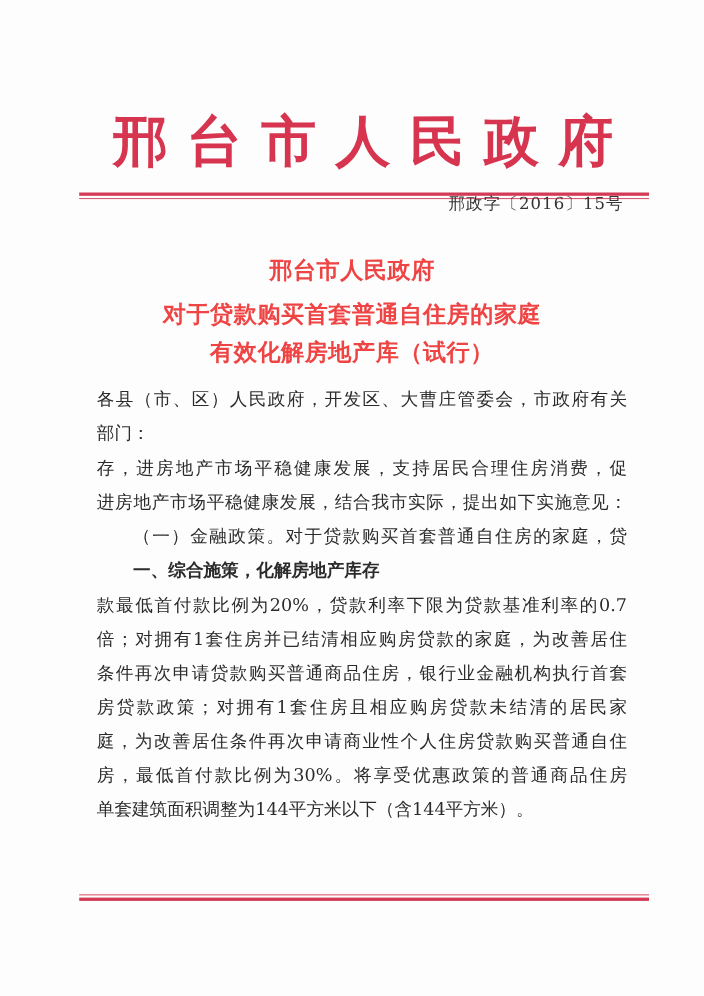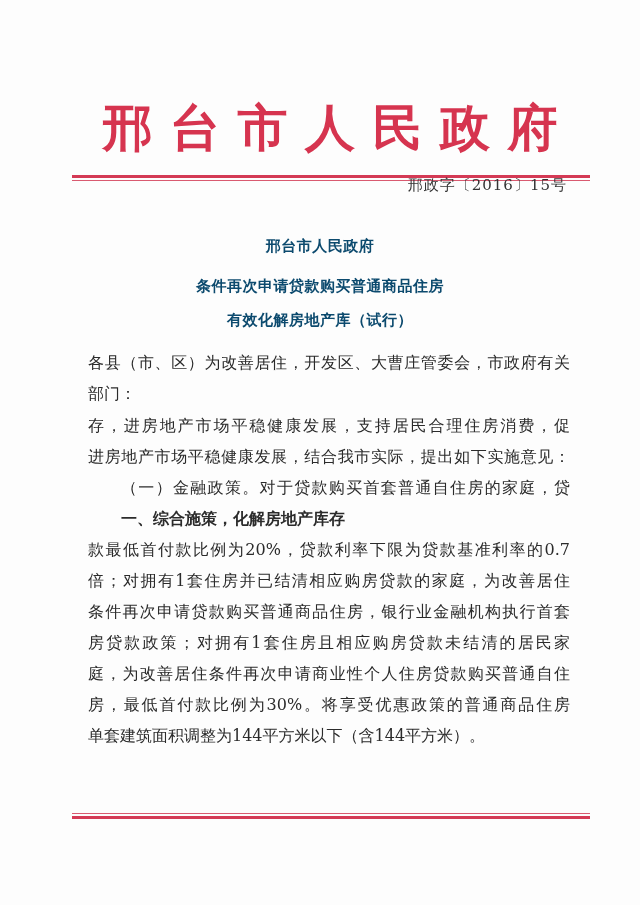--- a/index.html
+++ b/index.html
@@ -18,21 +18,21 @@
   }
   .masthead span { display: inline-block; width: 55px; text-align: center; }
   .rule-thick { position: absolute; left: 72px; width: 518px; height: 3px; background: #d43a55; }
   .rule-thin  { position: absolute; left: 72px; width: 518px; height: 1px; background: #d95a70; }
   .doc-number {
     position: absolute; top: 176px; right: 73px;
     font-size: 15px; letter-spacing: 1px; color: #333; text-align: center;
   }
   .title-block {
     position: absolute; left: 0; top: 228px; width: 640px; text-align: center;
-    font-size: 15px; font-weight: bold; color: #0c4a6e; line-height: 36px;
+    font-size: 21px; font-weight: bold; color: #ef4444; line-height: 36px;
     letter-spacing: 0.5px;
   }
   .title-block div { height: 36px; }
   .body-text {
     position: absolute; left: 88px; width: 482px;
     font-size: 16px; line-height: 31px; color: #2b2b2b;
   }
   .line { height: 31px; white-space: nowrap; text-align: justify; text-align-last: justify; }
   .line.last { text-align-last: left; }
   .line.indent { padding-left: 33px; }
@@ -51,26 +51,26 @@
   <span>府</span>
 </div>
 
 <div class="rule-thick" style="top:175px;"></div>
 <div class="rule-thin" style="top:180px;"></div>
 
 <div class="doc-number">邢政字〔2016〕15号</div>
 
 <div class="title-block">
   <div style="height:40px;">邢台市人民政府</div>
-  <div style="height:34px;">条件再次申请贷款购买普通商品住房</div>
+  <div style="height:34px;">对于贷款购买首套普通自住房的家庭</div>
   <div>有效化解房地产库（试行）</div>
 </div>
 
 <div class="body-text" style="top:347px;">
-  <div class="line">各县（市、区）为改善居住，开发区、大曹庄管委会，市政府有关</div>
+  <div class="line">各县（市、区）人民政府，开发区、大曹庄管委会，市政府有关</div>
   <div class="line last">部门：</div>
 </div>
 
 <div class="body-text" style="top:410px;">
   <div class="line">存，进房地产市场平稳健康发展，支持居民合理住房消费，促</div>
   <div class="line">进房地产市场平稳健康发展，结合我市实际，提出如下实施意见：</div>
   <div class="line indent">（一）金融政策。对于贷款购买首套普通自住房的家庭，贷</div>
   <div class="line heading last">一、综合施策，化解房地产库存</div>
   <div class="line">款最低首付款比例为20%，贷款利率下限为贷款基准利率的0.7</div>
   <div class="line">倍；对拥有1套住房并已结清相应购房贷款的家庭，为改善居住</div>

